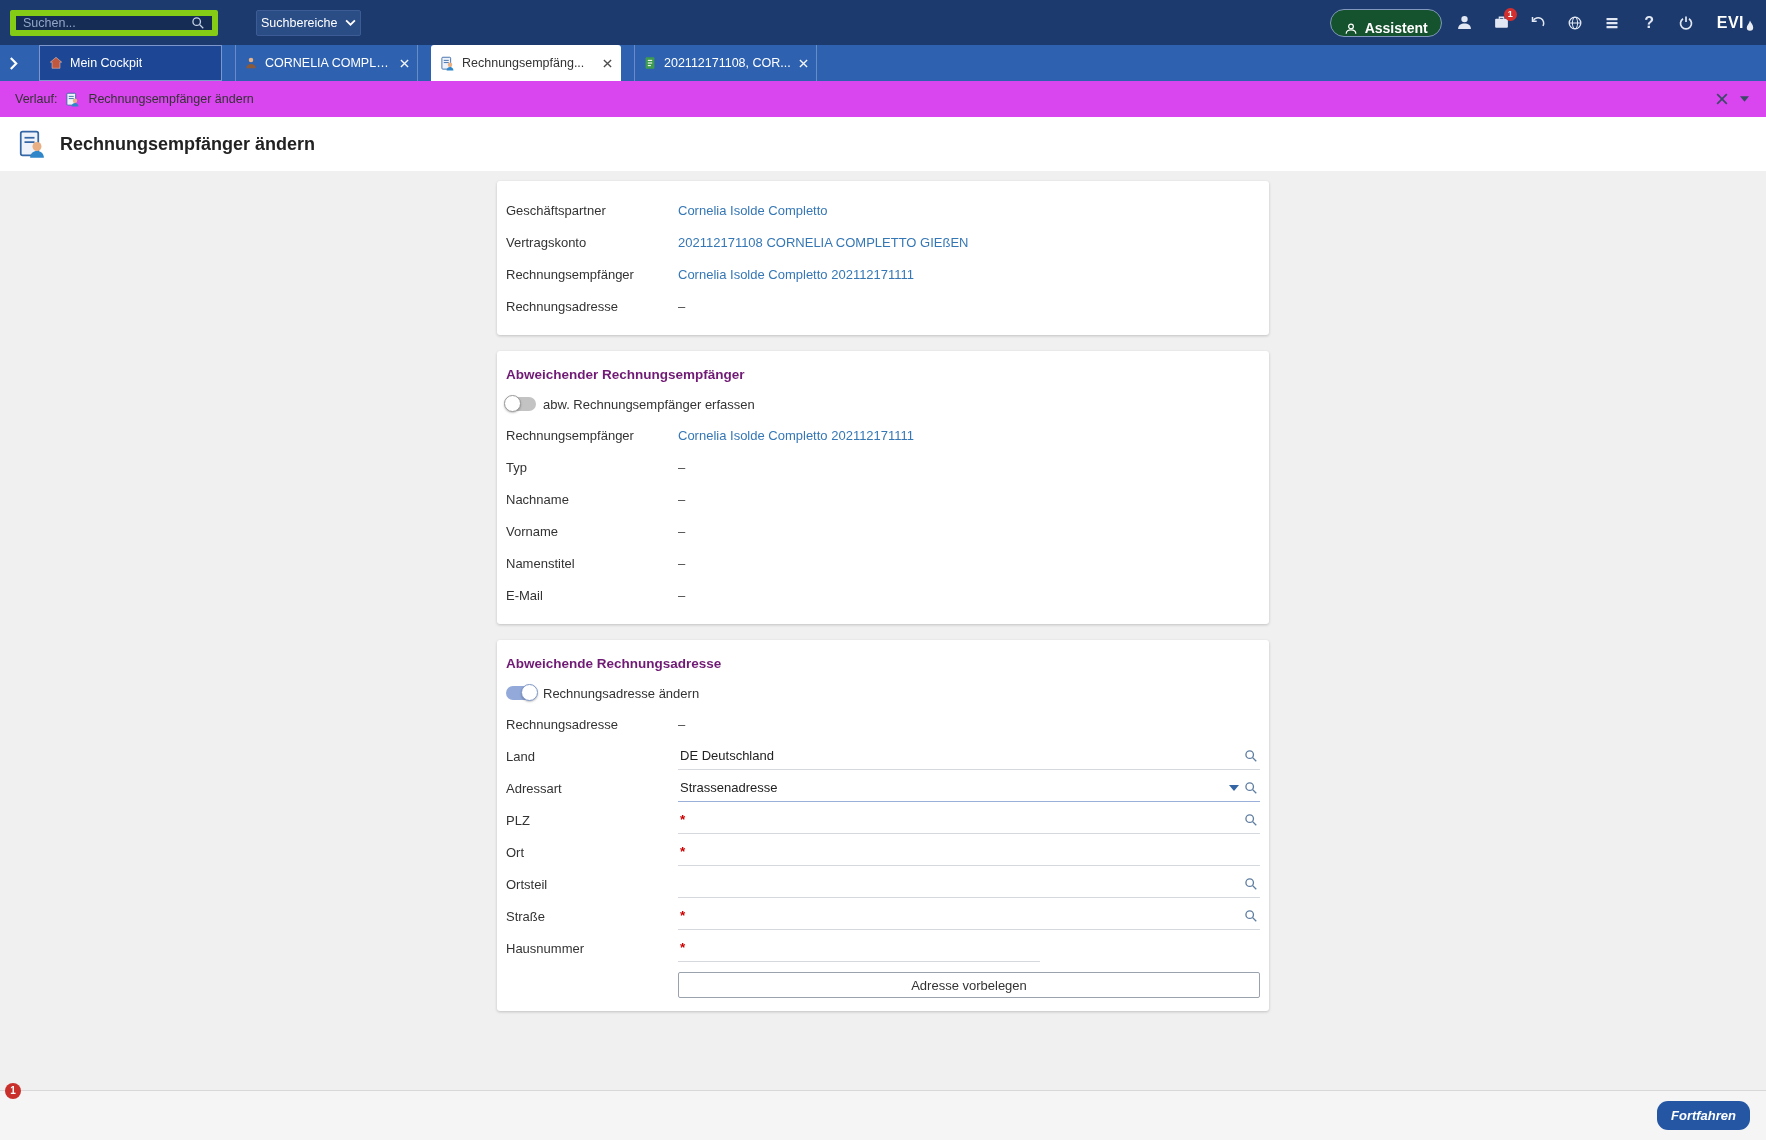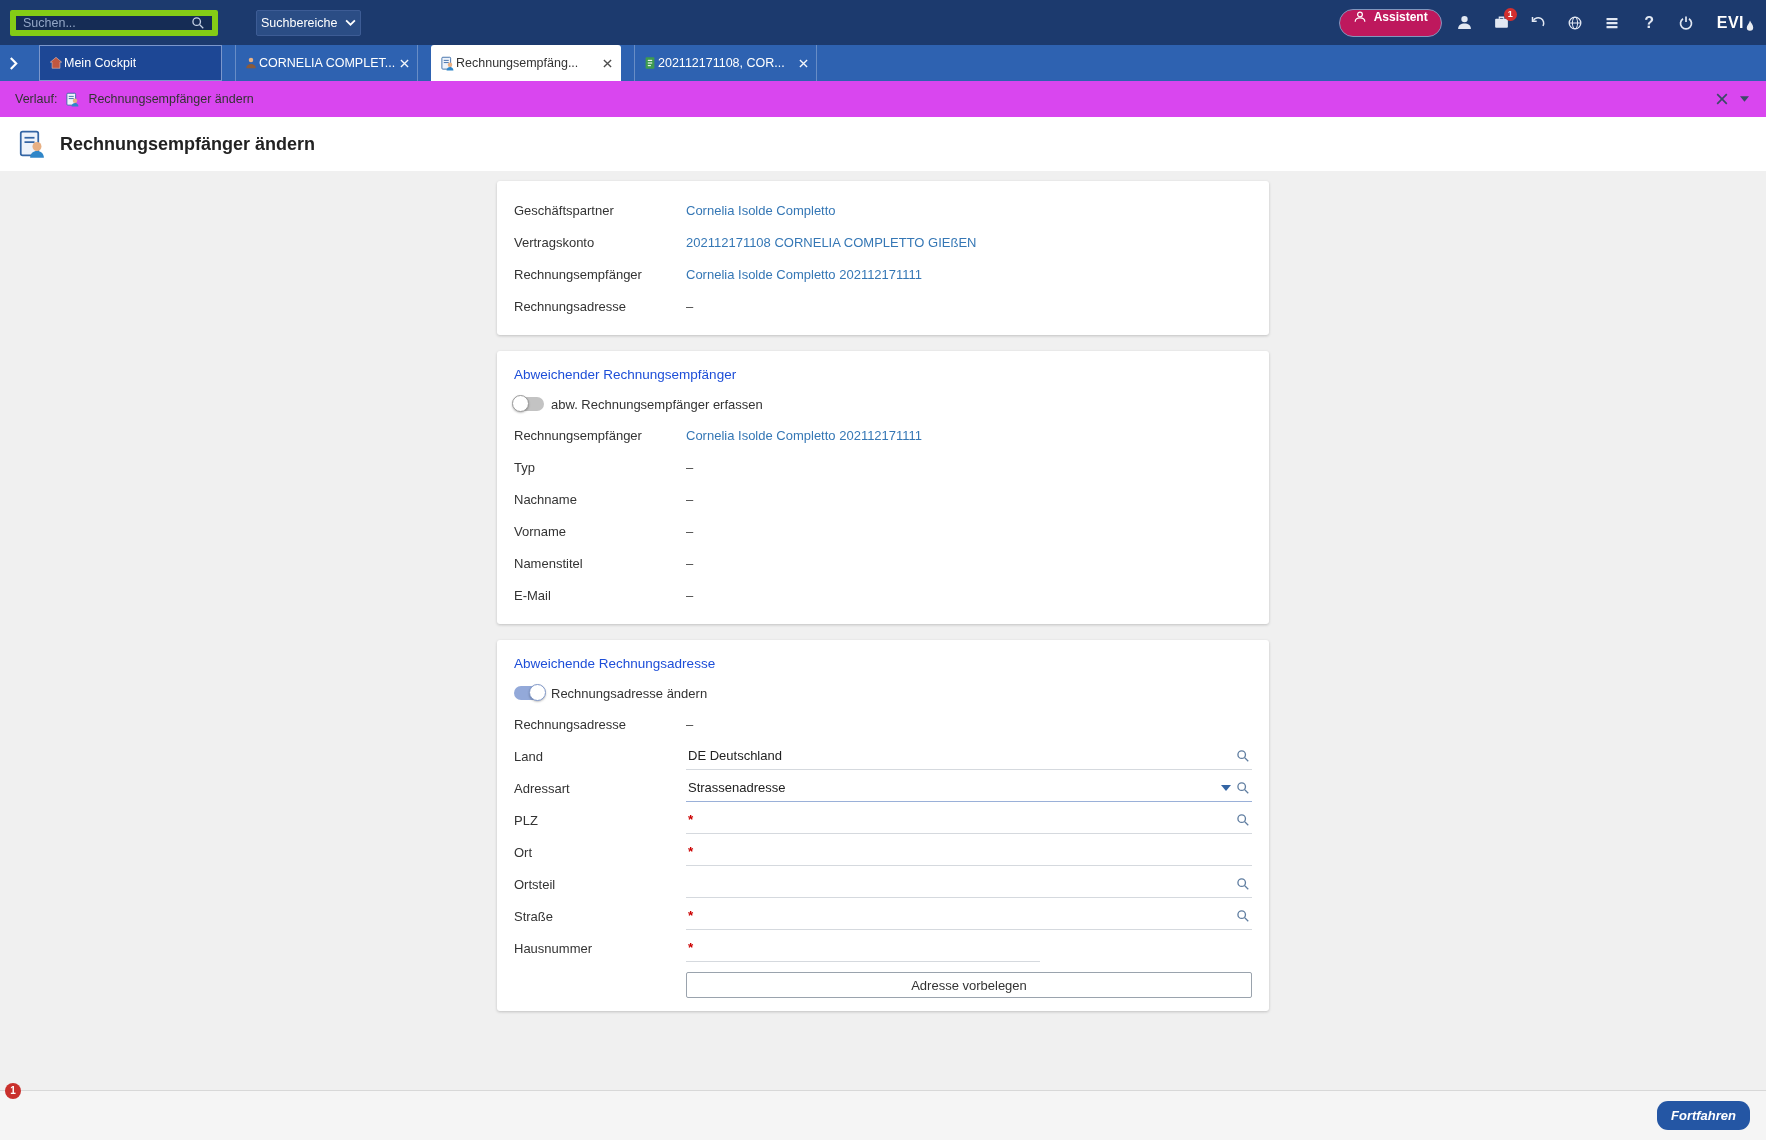--- a/index.html
+++ b/index.html
@@ -12,51 +12,51 @@
   svg { display:block; }
 
   
   .topbar { flex:0 0 45px; background:#1c3a6e; display:flex; align-items:center; padding:0 12px 0 10px; gap:8px; }
   .search-box { width:208px; height:26px; background:#152c55; border:6px solid #84cc16; border-radius:2px; display:flex; align-items:center; padding:0 7px; }
   .search-box input { flex:1; background:transparent; border:none; outline:none; color:#d7dfee; font-size:12.5px; font-family:inherit; min-width:0; }
   .search-box input::placeholder { color:#93a6c6; }
   .search-box .icon { color:#c6d2e6; }
   .suchbereiche { margin-left:30px; height:26px; background:#2b4d85; border:1px solid #3d5c95; border-radius:2px; color:#fff; font-size:12.5px; font-family:inherit; display:flex; align-items:center; gap:8px; padding:0 4px; cursor:pointer; }
   .topbar-spacer { flex:1; }
-  .assistent { height:28px; border:1px solid #8197bd; background:#be185d; border-radius:14px; color:#fff; display:flex; align-items:flex-start; gap:7px; padding:0 13px; font-size:12px; font-weight:bold; font-family:inherit; cursor:pointer; }
+  .assistent { height:28px; border:1px solid #8197bd; background:#14532d; border-radius:14px; color:#fff; display:flex; align-items:flex-end; gap:7px; padding:0 13px; font-size:14px; font-weight:bold; font-family:inherit; cursor:pointer; }
   .tb-icon { width:29px; height:30px; background:none; border:none; color:#e2e8f3; display:flex; align-items:center; justify-content:center; position:relative; cursor:pointer; }
   .tb-icon .glyph { font-size:16px; font-weight:bold; color:#e2e8f3; }
   .mini-badge { position:absolute; top:0px; right:-1px; background:#d32f2f; color:#fff; border-radius:50%; width:13px; height:13px; font-size:9px; line-height:13px; text-align:center; font-weight:bold; }
   .brand { color:#fff; font-size:16px; font-weight:bold; display:flex; align-items:flex-end; gap:2px; margin-left:8px; letter-spacing:0.5px; }
 
   
   .tabbar { flex:0 0 36px; background:#2e62b1; display:flex; align-items:stretch; }
   .tab-expander { width:26px; border:none; background:none; color:#fff; display:flex; align-items:center; justify-content:center; cursor:pointer; }
-  .tab { width:183px; margin-left:13px; display:flex; align-items:center; gap:1px; padding:0 9px; color:#fff; font-size:12.5px; cursor:pointer; white-space:nowrap; overflow:hidden; }
+  .tab { width:183px; margin-left:13px; display:flex; align-items:center; gap:7px; padding:0 9px; color:#fff; font-size:12.5px; cursor:pointer; white-space:nowrap; overflow:hidden; }
   .tab.cockpit { background:#1d4795; border:1px solid #7b97cc; }
   .tab.plain { background:#2e62b1; box-shadow:inset 1px 0 0 rgba(255,255,255,.28), inset -1px 0 0 rgba(255,255,255,.28); }
   .tab.active { background:#fff; color:#333; border-radius:3px 3px 0 0; width:190px; }
   .tab-label { overflow:hidden; text-overflow:ellipsis; }
   .tab-close { margin-left:auto; display:flex; align-items:center; opacity:.95; cursor:pointer; color:inherit; }
 
   
   .verlauf-row { flex:0 0 36px; background:#d946ef; display:flex; align-items:center; gap:8px; padding:0 15px; font-size:12.5px; color:#333; }
   .verlauf-row .spacer { flex:1; }
   .vr-btn { background:none; border:none; color:#3a4a66; display:flex; align-items:center; cursor:pointer; padding:2px; }
   .title-row { flex:0 0 54px; background:#fff; display:flex; align-items:center; gap:13px; padding:0 17px; }
   .page-title { font-size:18px; color:#222; }
 
   
   .content { flex:1; background:#f0f0f0; padding-top:10px; overflow:hidden; }
-  .card { width:772px; margin:0 auto 16px; background:#fff; border-radius:3px; box-shadow:0 1px 3px rgba(0,0,0,.2); padding:13px 17px; }
+  .card { width:772px; margin:0 auto 16px; background:#fff; border-radius:3px; box-shadow:0 1px 3px rgba(0,0,0,.2); padding:13px 9px; }
   .form-row { display:flex; align-items:center; min-height:32px; }
   .form-label { flex:0 0 172px; font-size:13px; color:#333; }
   .form-link { color:#3577b5; font-size:13px; text-decoration:none; cursor:pointer; }
   .form-value { font-size:13px; color:#444; }
-  .card-heading { font-size:13.5px; font-weight:normal; color:#1d4ed8; padding:3px 0 7px; }
+  .card-heading { font-size:13.5px; font-weight:bold; color:#701a75; padding:3px 0 7px; }
   .toggle-row { display:flex; align-items:center; gap:7px; min-height:30px; font-size:13px; color:#333; }
   .toggle { width:30px; height:14px; border-radius:8px; background:#c3c3c3; position:relative; display:inline-block; cursor:pointer; flex:0 0 30px; }
   .toggle .knob { width:17px; height:17px; border-radius:50%; background:#fff; border:1px solid #9a9a9a; position:absolute; left:-2px; top:-2px; box-shadow:0 1px 2px rgba(0,0,0,.25); }
   .toggle.on { background:#93a9d9; }
   .toggle.on .knob { left:auto; right:-2px; border-color:#8098c9; }
 
   .field-area { flex:1; display:flex; align-items:center; gap:5px; height:27px; border-bottom:1px solid #d5d9de; padding:0 2px; }
   .field-area.blue-line { border-bottom-color:#9ab0d8; }
   .field-area.half { flex:0 0 48%; }
   .field-input { flex:1; border:none; outline:none; background:transparent; font-size:13px; color:#222; font-family:inherit; min-width:0; }

